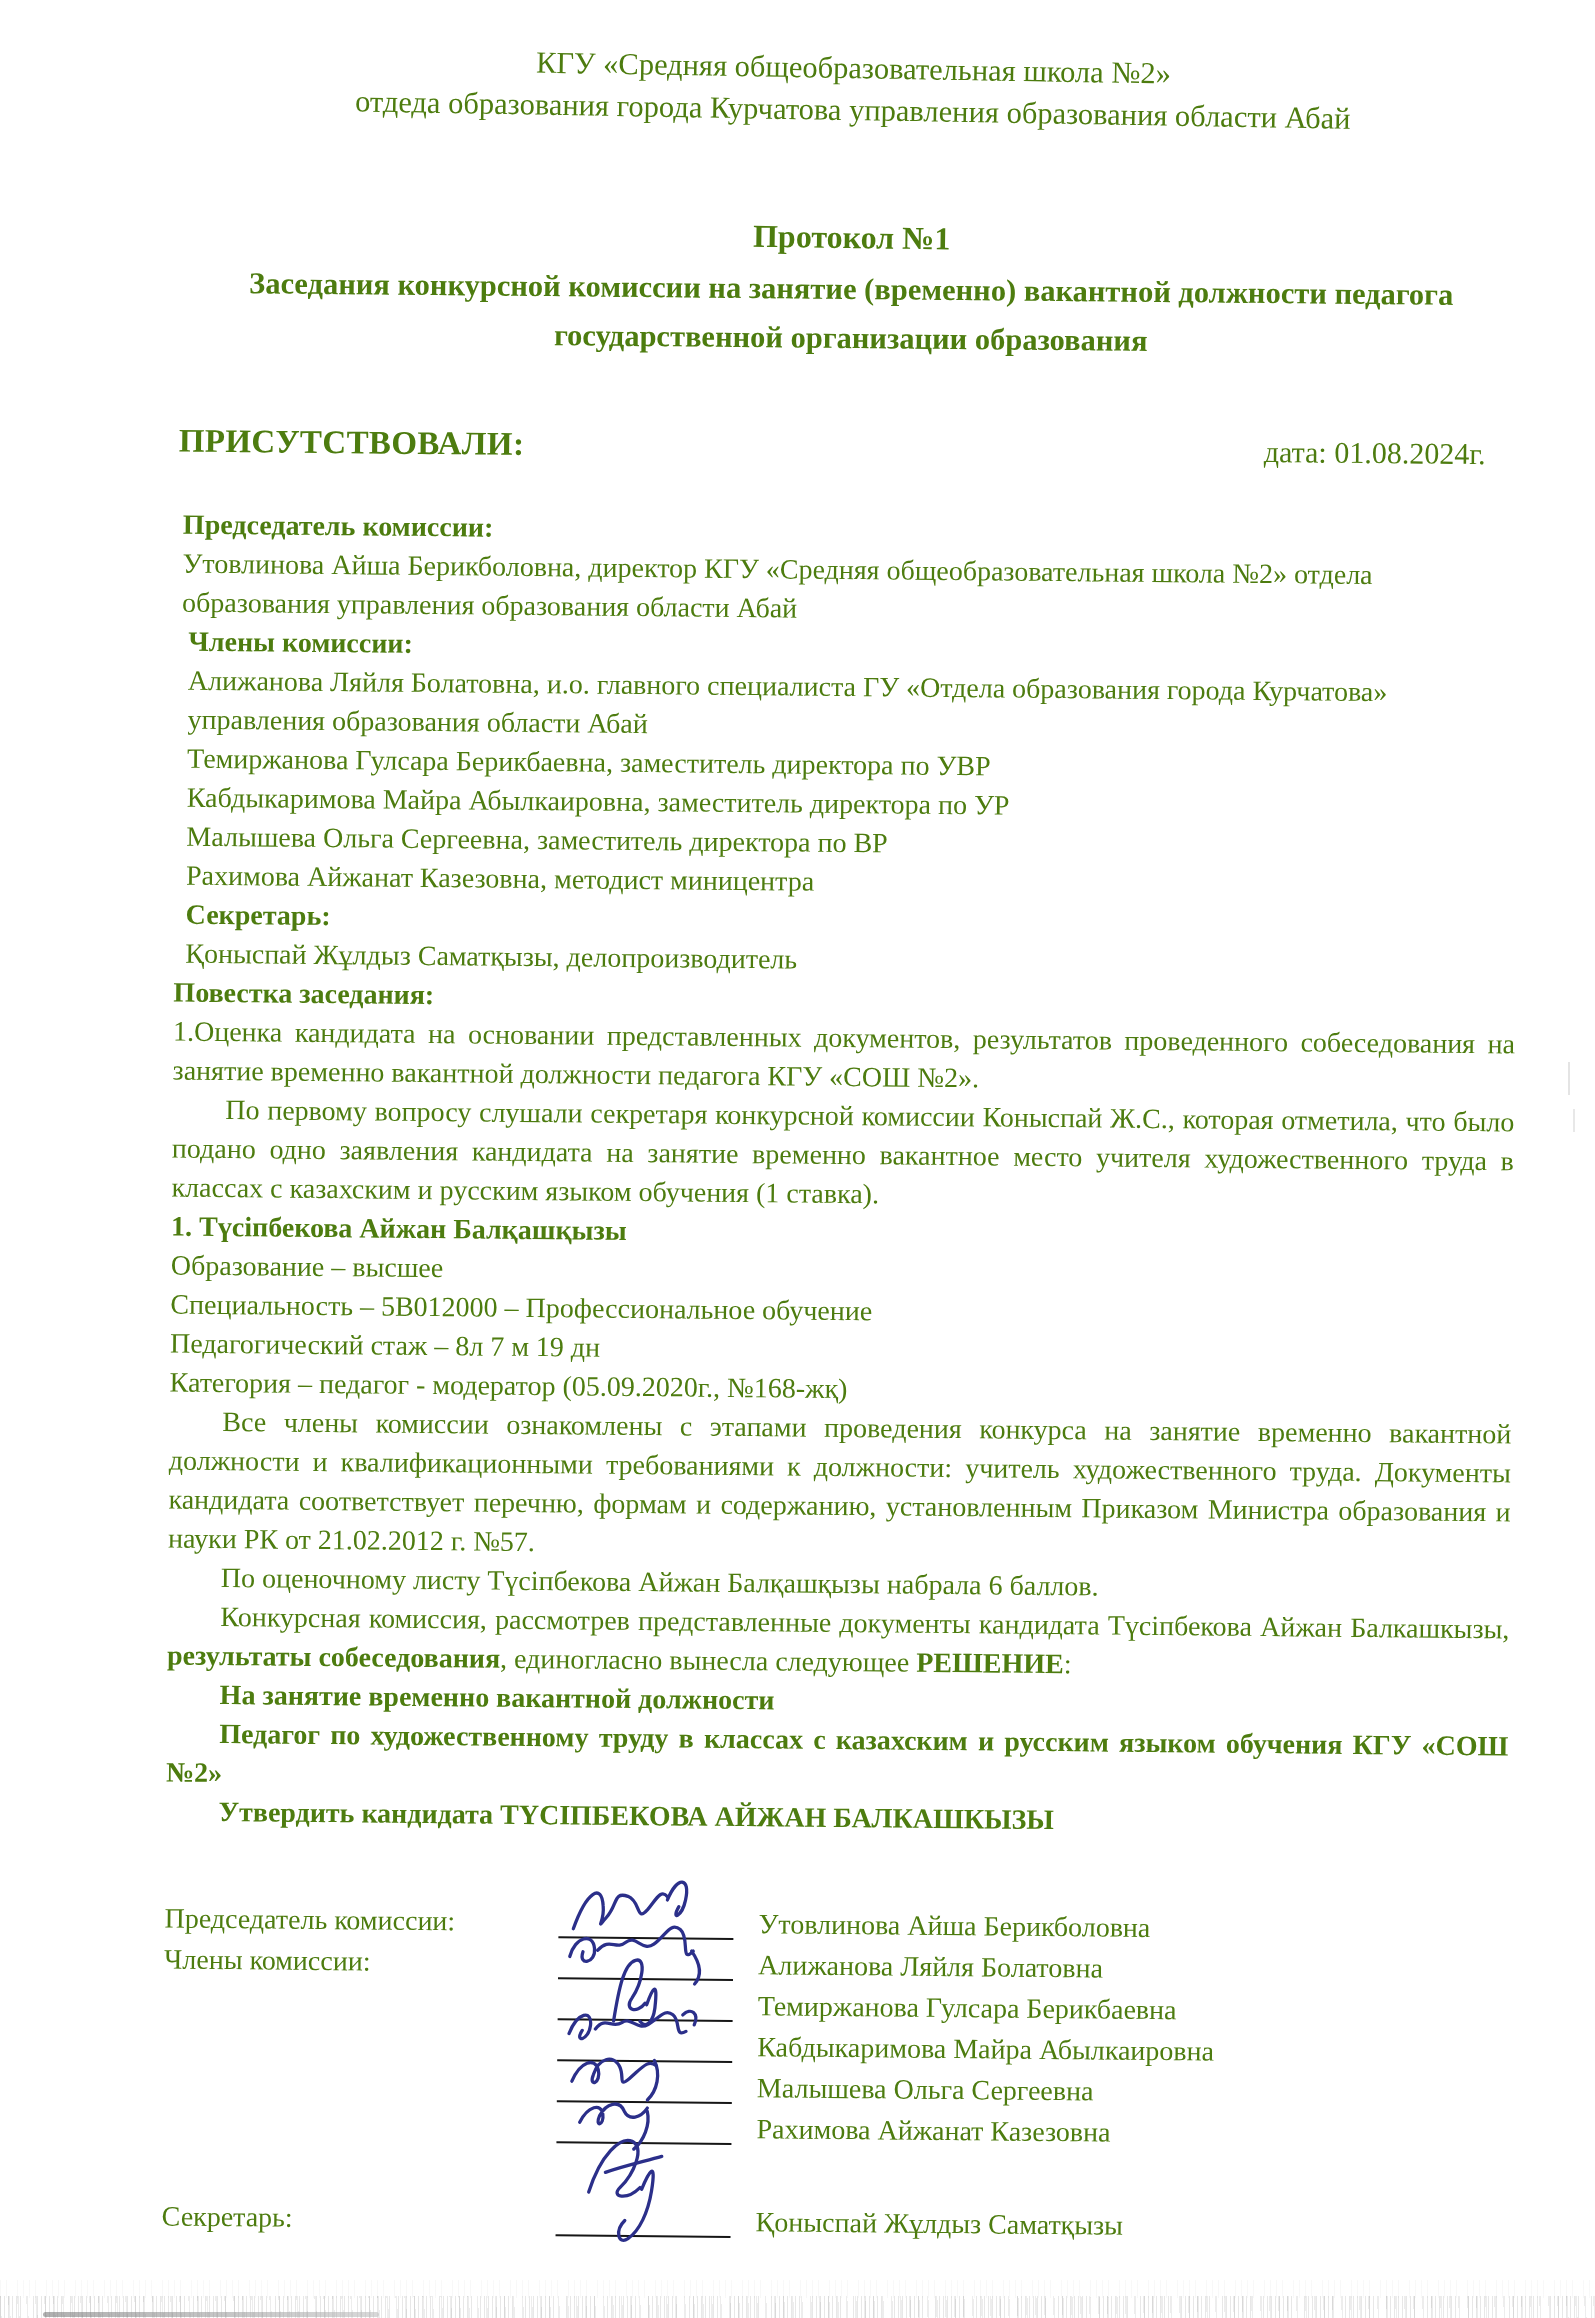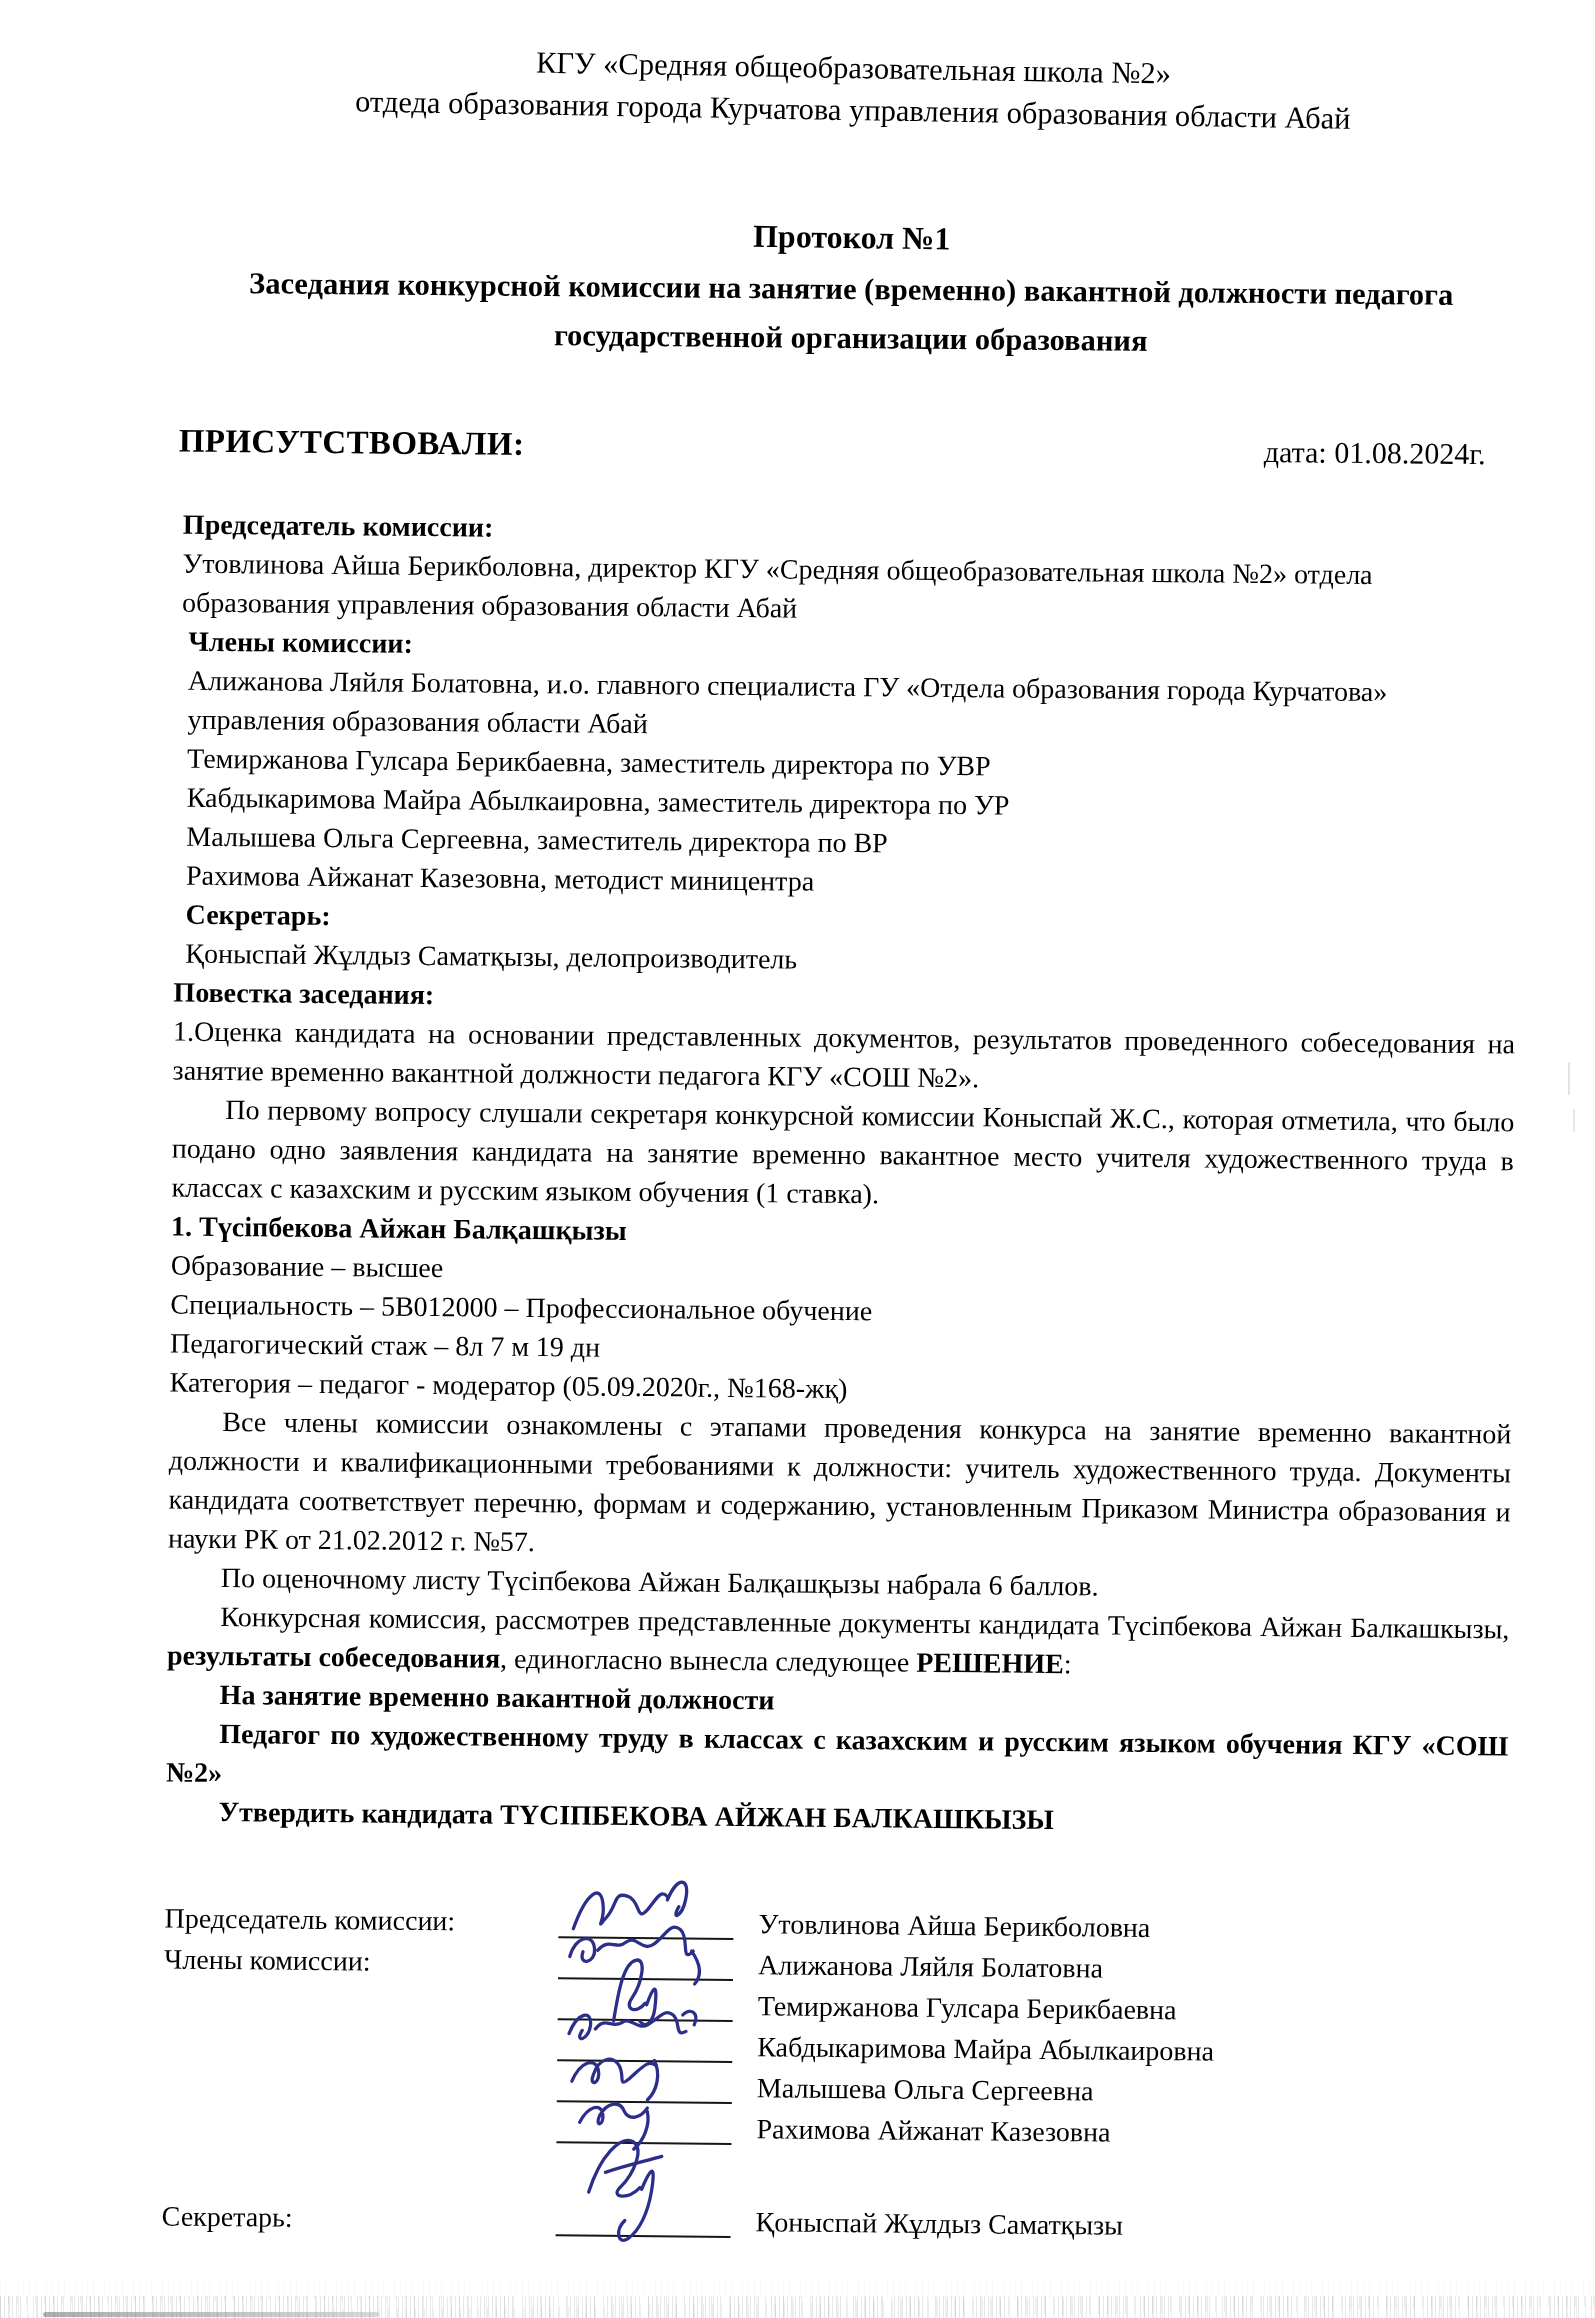--- a/index.html
+++ b/index.html
@@ -50,21 +50,21 @@
   .corner-smudge {
     position:absolute; left:43px; bottom:1.6px; width:336px; height:5px;
     background:linear-gradient(90deg,#6f6f6f,#b9b9b9); opacity:0.55; border-radius:2.5px;
   }
   .edge-mark-1 { position:absolute; right:26px; top:1062px; width:2.5px; height:33px; background:#c9c9c9; opacity:0.5; }
   .edge-mark-2 { position:absolute; right:21.4px; top:1109px; width:1.6px; height:23px; background:#d2d2d2; opacity:0.5; }
 </style>
 </head>
 <body>
 
-<div class="page" style="color: #000000; background: rgb(255, 255, 255);">
+<div class="page" style="color: #4d7c0f; background: rgb(255, 255, 255);">
   <div class="sheet">
 
     <div class="doc-header">
       <p>КГУ «Средняя общеобразовательная школа №2»</p>
       <p>отдеда образования города Курчатова управления образования области Абай</p>
     </div>
 
     <p class="title">Протокол №1</p>
     <p class="subtitle">Заседания конкурсной комиссии на занятие (временно) вакантной должности педагога государственной организации образования</p>
 

